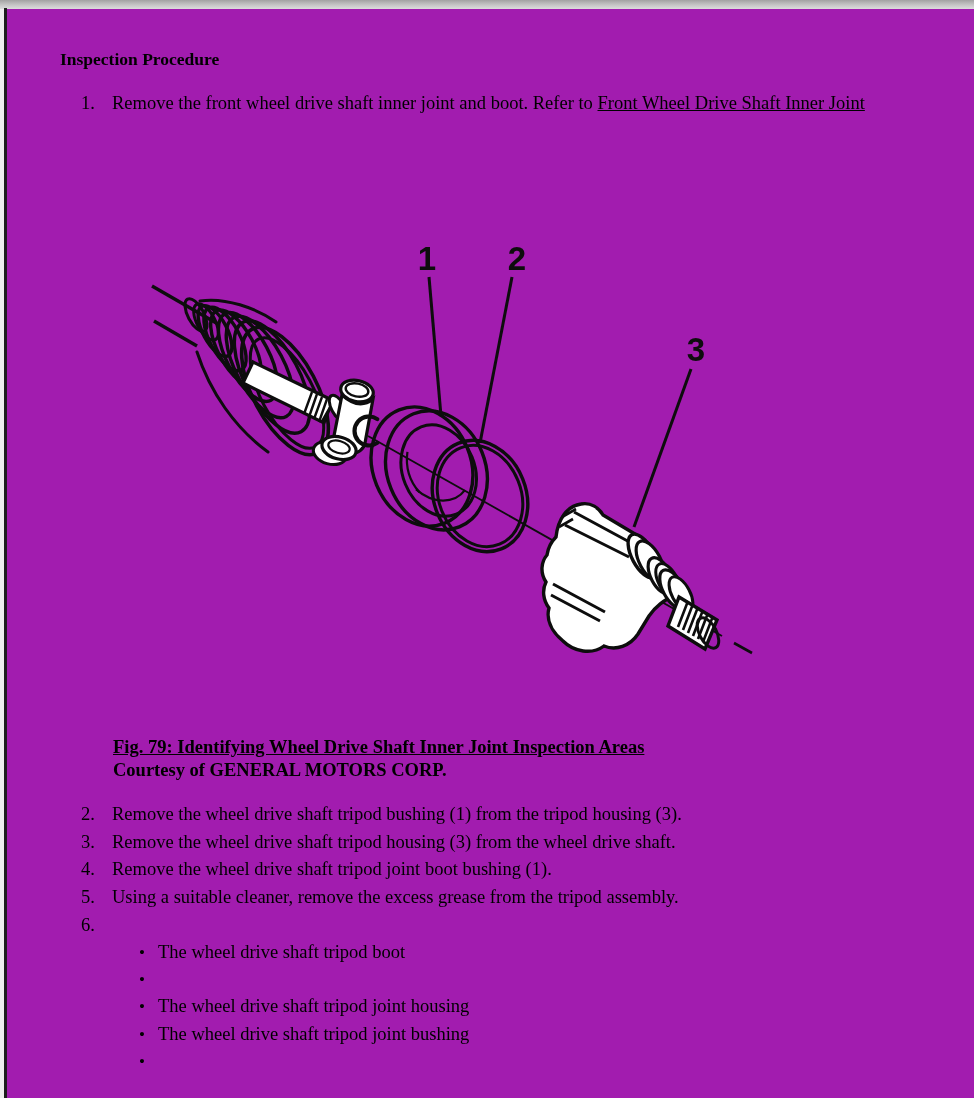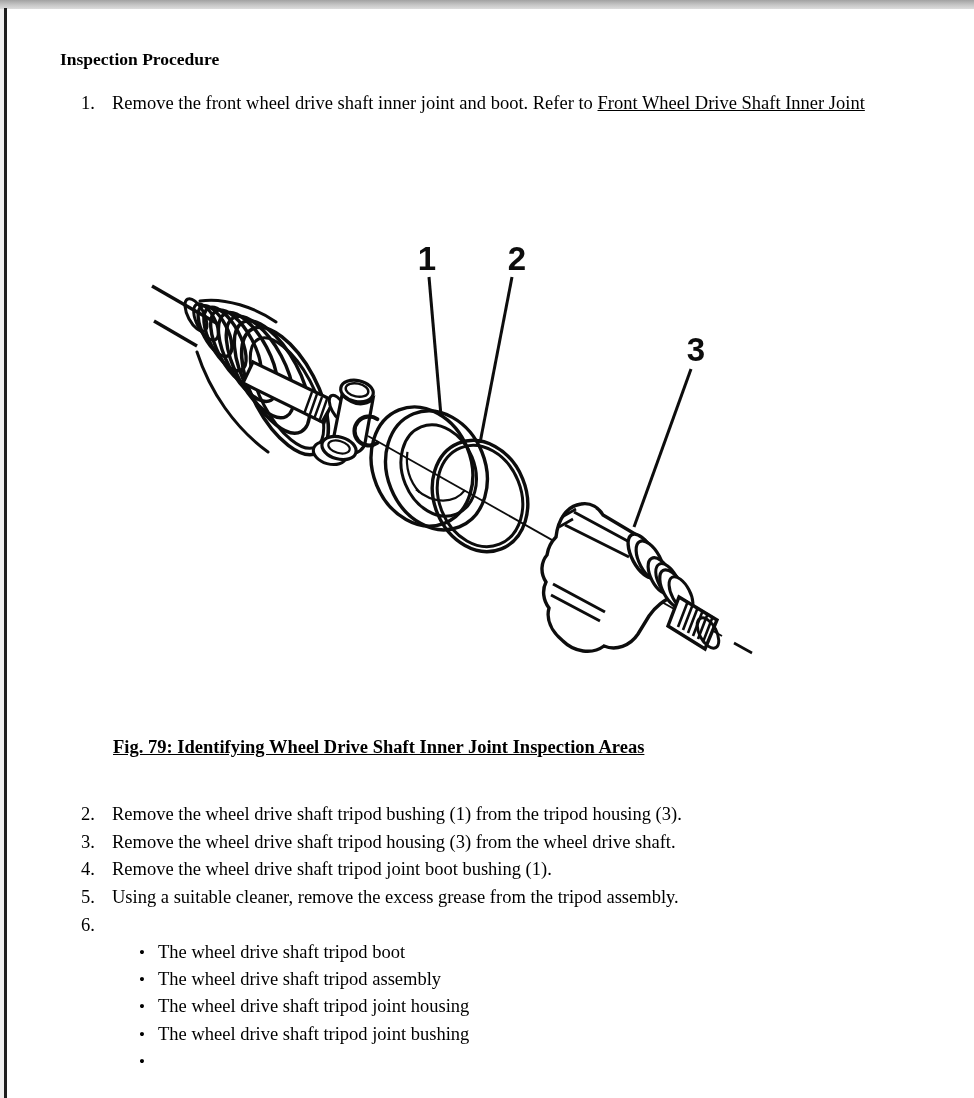--- a/index.html
+++ b/index.html
@@ -1,17 +1,17 @@
 <!DOCTYPE html>
 <html><head>
 <meta charset="utf-8">
 <style>
   html,body{margin:0;padding:0;background:#888;}
   .screen{
-    position:relative;width:974px;height:1098px;background:#ffffff;
+    position:relative;width:974px;height:1098px;background:#a21caf;
     overflow:hidden;font-family:"Liberation Serif",serif;color:#000;
   }
   .topbar{position:absolute;top:0;left:0;width:974px;height:9px;
     background:linear-gradient(#a2a2a2,#c6c6c6 55%,#dcdcdc);}
   .edge-strip{position:absolute;top:9px;left:0;width:4px;height:1089px;background:#efefef;}
   .edge-line{position:absolute;top:8px;left:4px;width:3px;height:1090px;background:#1e1e1e;}
   .heading{position:absolute;left:60px;top:49px;font-size:17.5px;font-weight:bold;}
   .step1{position:absolute;left:81px;top:92px;width:845px;font-size:18.5px;line-height:23px;}
   .step1 .row{display:flex;}
   .step1 .num{width:31px;flex:0 0 31px;}
@@ -125,20 +125,21 @@
       </g>
 
       <text class="callout" x="427" y="270" text-anchor="middle">1</text>
       <text class="callout" x="517" y="270" text-anchor="middle">2</text>
       <text class="callout" x="696" y="361" text-anchor="middle">3</text>
     </svg>
   </div>
 
   <div class="caption">
     <div class="title">Fig. 79: Identifying Wheel Drive Shaft Inner Joint Inspection Areas</div>
+    <div>Courtesy of GENERAL MOTORS CORP.</div>
   </div>
 
   <div class="steps">
     <div class="step-row">
       <span class="num">2.</span>
       <span>Remove the wheel drive shaft tripod bushing (1) from the tripod housing (3).</span>
     </div>
     <div class="step-row">
       <span class="num">3.</span>
       <span>Remove the wheel drive shaft tripod housing (3) from the wheel drive shaft.</span>
@@ -156,21 +157,20 @@
     </div>
   </div>
 
   <div class="bullets">
     <div class="bullet-row">
       <span class="dot">•</span>
       <span>The wheel drive shaft tripod boot</span>
     </div>
     <div class="bullet-row">
       <span class="dot">•</span>
-      <span>The wheel drive shaft tripod assembly</span>
     </div>
     <div class="bullet-row">
       <span class="dot">•</span>
       <span>The wheel drive shaft tripod joint housing</span>
     </div>
     <div class="bullet-row">
       <span class="dot">•</span>
       <span>The wheel drive shaft tripod joint bushing</span>
     </div>
     <div class="bullet-row">

